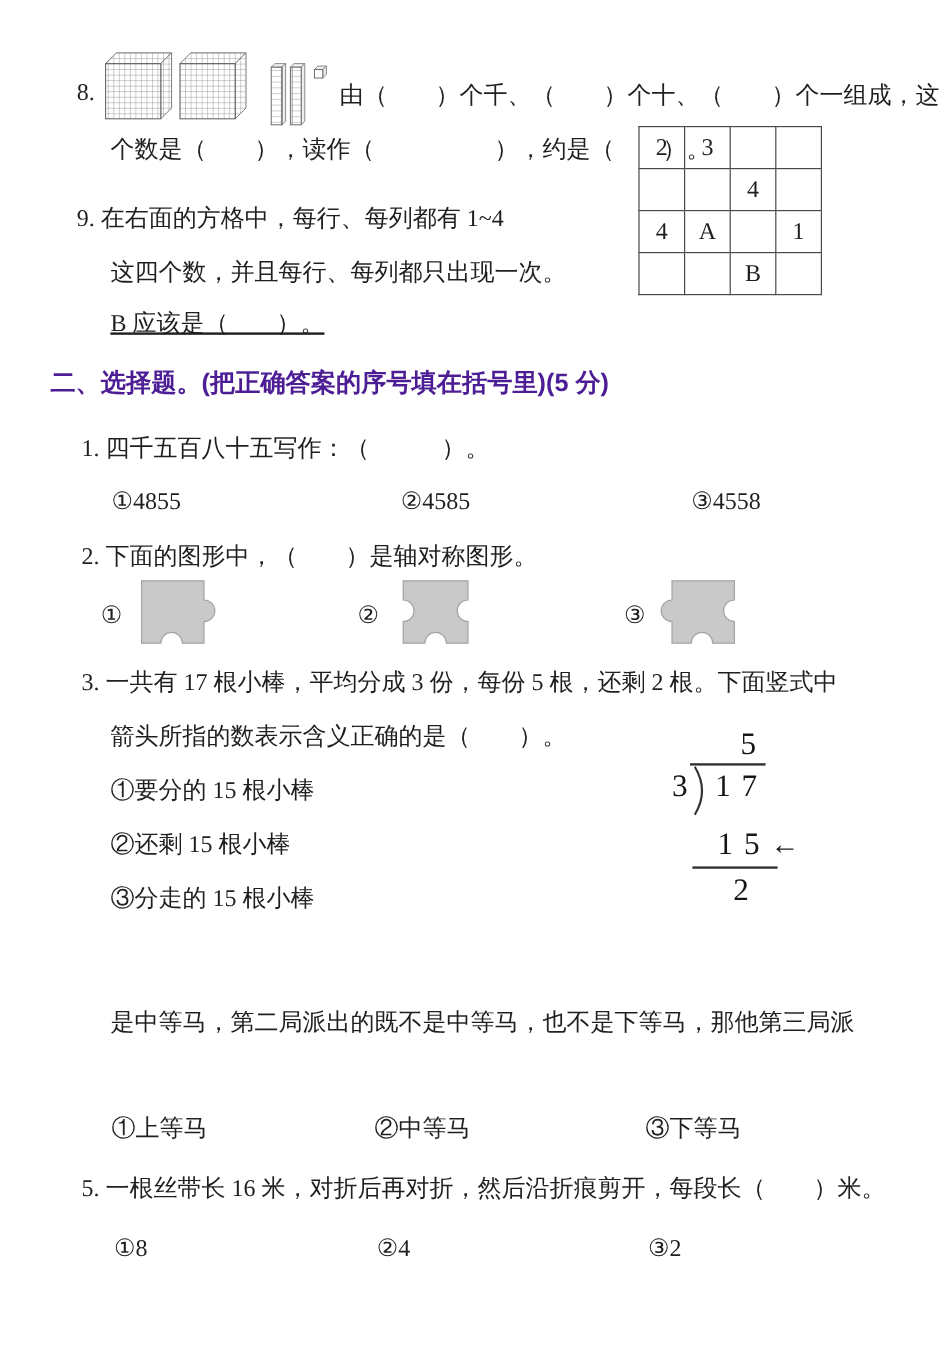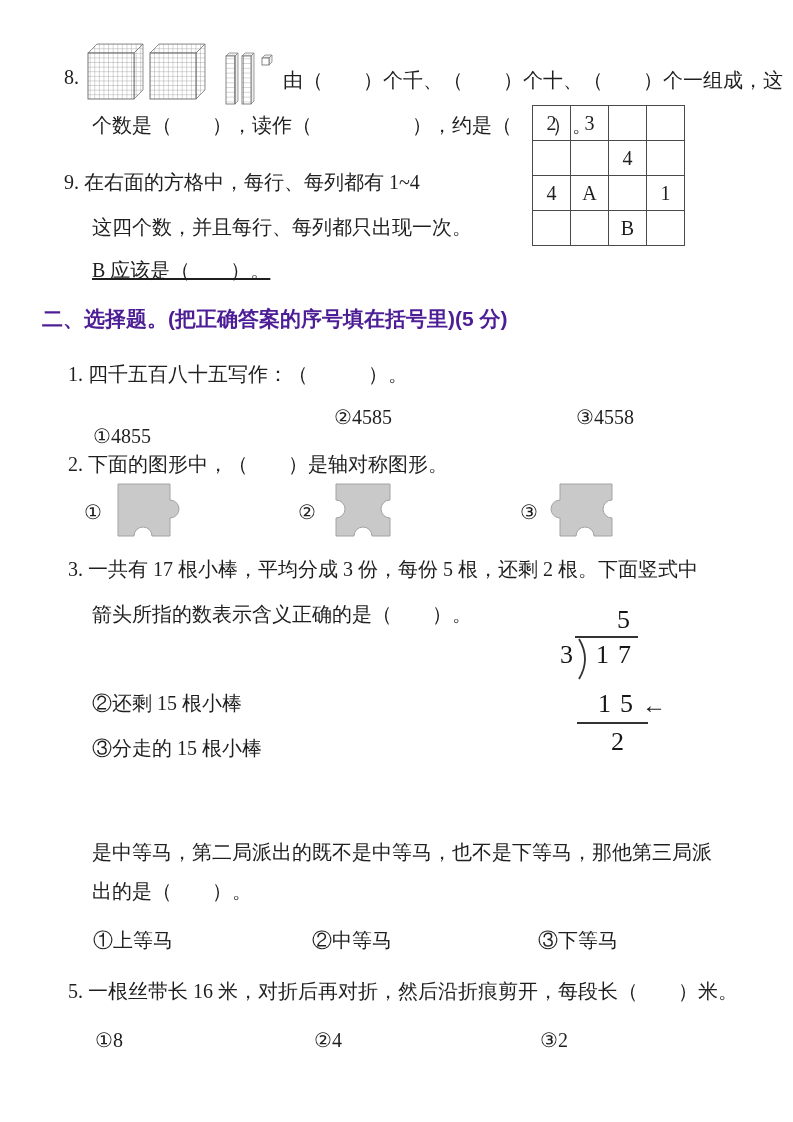--- a/index.html
+++ b/index.html
@@ -105,21 +105,21 @@
   </tbody>
     </table>
 
   <span class="line" style="left:64px;top:170px;">9. 在右面的方格中，每行、每列都有 1~4</span>
   <span class="line" style="left:92px;top:215px;">这四个数，并且每行、每列都只出现一次。</span>
   <span class="line" style="left:92px;top:258px;text-decoration:underline;">B 应该是（　　）。</span>
 
   <span class="heading" style="left:42px;top:305px;">二、选择题。(把正确答案的序号填在括号里)(5 分)</span>
 
   <span class="line" style="left:68px;top:362px;">1. 四千五百八十五写作：（　　　）。</span>
-  <span class="opt" style="left:93px;top:424px;">①4855</span>
+  <span class="opt" style="left:93px;top:405px;">①4855</span>
   <span class="opt" style="left:334px;top:405px;">②4585</span>
   <span class="opt" style="left:576px;top:405px;">③4558</span>
 
   <span class="line" style="left:68px;top:452px;">2. 下面的图形中，（　　）是轴对称图形。</span>
 
   <span class="figlabel" style="left:84px;top:500px;">①</span>
   <svg style="position:absolute;left:110px;top:482px;" width="78" height="62" viewBox="0 0 78 62">
     <path d="M8 2 H60 V18 A9 9 0 0 1 60 36 V54 H42 A9 9 0 0 0 24 54 H8 Z" fill="#c9c9c9" stroke="#a3a3a3" stroke-width="1"></path>
   </svg>
 
@@ -128,39 +128,39 @@
     <path d="M10 2 H64 V18 A9 9 0 0 0 64 36 V54 H46 A9 9 0 0 0 28 54 H10 V36 A9 9 0 0 0 10 18 Z" fill="#c9c9c9" stroke="#a3a3a3" stroke-width="1"></path>
   </svg>
 
   <span class="figlabel" style="left:520px;top:500px;">③</span>
   <svg style="position:absolute;left:546px;top:482px;" width="78" height="62" viewBox="0 0 78 62">
     <path d="M14 2 H66 V18 A9 9 0 0 0 66 36 V54 H48 A9 9 0 0 0 30 54 H14 V36 A9 9 0 0 1 14 18 Z" fill="#c9c9c9" stroke="#a3a3a3" stroke-width="1"></path>
   </svg>
 
   <span class="line" style="left:68px;top:557px;">3. 一共有 17 根小棒，平均分成 3 份，每份 5 根，还剩 2 根。下面竖式中</span>
   <span class="line" style="left:92px;top:602px;">箭头所指的数表示含义正确的是（　　）。</span>
+  <span class="opt" style="left:92px;top:645px;">①要分的 15 根小棒</span>
   <span class="opt" style="left:92px;top:690px;">②还剩 15 根小棒</span>
   <span class="opt" style="left:92px;top:735px;">③分走的 15 根小棒</span>
 
   <div class="division">
     <span class="num" style="left:61px;top:9px;">5</span>
     <div class="dline" style="left:19px;top:39px;width:63px;"></div>
     <svg style="position:absolute;left:20px;top:41px;" width="16" height="42" viewBox="0 0 16 42">
       <path d="M3 1 Q15 21 3 41" stroke="#333" stroke-width="1.8" fill="none"></path>
     </svg>
     <span class="num" style="left:4px;top:44px;">3</span>
     <span class="num sp" style="left:40px;top:44px;">17</span>
     <span class="num sp" style="left:42px;top:93px;">15</span>
     <span class="arrow" style="left:86px;top:96px;">←</span>
     <div class="dline" style="left:21px;top:125px;width:71px;"></div>
     <span class="num" style="left:55px;top:131px;">2</span>
   </div>
 
   <span class="line" style="left:92px;top:840px;">是中等马，第二局派出的既不是中等马，也不是下等马，那他第三局派</span>
-  <span class="line" style="left:92px;top:879px;">出的是（　　）。</span>
   <span class="opt" style="left:93px;top:927px;">①上等马</span>
   <span class="opt" style="left:312px;top:927px;">②中等马</span>
   <span class="opt" style="left:538px;top:927px;">③下等马</span>
 
   <span class="line" style="left:68px;top:979px;">5. 一根丝带长 16 米，对折后再对折，然后沿折痕剪开，每段长（　　）米。</span>
   <span class="opt" style="left:95px;top:1028px;">①8</span>
   <span class="opt" style="left:314px;top:1028px;">②4</span>
   <span class="opt" style="left:540px;top:1028px;">③2</span>
 
 </div>

